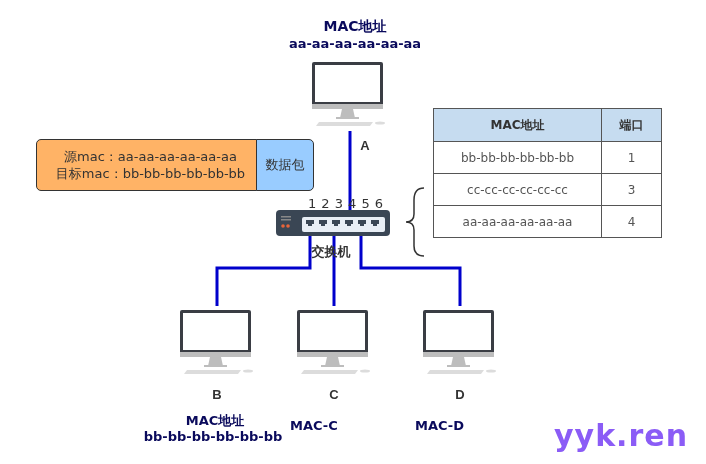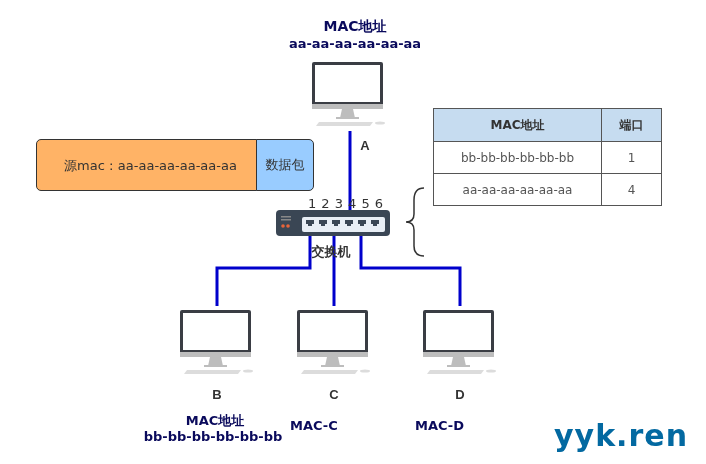--- a/index.html
+++ b/index.html
@@ -7,21 +7,21 @@
   .abs { position:absolute; }
   .navy { color:#0a0a5c; font-weight:bold; }
   .lbl { font-family:"Liberation Sans","DejaVu Sans",sans-serif; font-weight:bold; color:#333; font-size:13px; text-align:center; }
   .packet { left:36px; top:139px; width:221px; height:52px; background:#ffb366; border:1.5px solid #333; border-radius:5px 0 0 5px; box-sizing:border-box; display:flex; flex-direction:column; align-items:center; justify-content:center; font-size:13px; color:#333; line-height:17px;padding-left:8px; }
   .payload { left:256px; top:139px; width:58px; height:52px; background:#99ccff; border:1.5px solid #333; border-radius:0 5px 5px 0; box-sizing:border-box; display:flex; align-items:center; justify-content:center; font-size:13px; color:#333; }
   table.mac { border-collapse:collapse; position:absolute; left:433px; top:108px; width:229px; font-size:12px; color:#555; font-family:"DejaVu Sans",sans-serif; }
   table.mac th { background:#c6dcf0; color:#333; height:30px; font-weight:bold; border:1px solid #555; }
   table.mac td { height:29px; text-align:center; border:1px solid #555; border-top:1px solid #999; }
   table.mac th:first-child, table.mac td:first-child { width:165px; }
   table.mac { border:1.5px solid #333; }
-  .wm { right:18px; top:418px; font-family:"DejaVu Sans",sans-serif; font-size:30px; color:#0369a1; font-weight:bold; letter-spacing:1px; }
+  .wm { right:18px; top:418px; font-family:"DejaVu Sans",sans-serif; font-size:30px; color:#8b5cf6; font-weight:bold; letter-spacing:1px; }
 </style>
 </head>
 <body>
 
 <svg class="abs" style="left:0;top:0" width="706" height="464">
   <g stroke="#0000cc" stroke-width="3" fill="none">
     <line x1="350" y1="131" x2="350" y2="210"></line>
     <polyline points="310,236 310,268 217,268 217,306"></polyline>
     <line x1="334" y1="236" x2="334" y2="306"></line>
     <polyline points="361,236 361,268 460,268 460,306"></polyline>
@@ -39,20 +39,21 @@
   <rect x="2" y="44" width="71" height="5" fill="#bdbdbd"></rect>
   <polygon points="32,49 43,49 45,58 30,58" fill="#bdbdbd"></polygon>
   <rect x="26" y="57" width="23" height="2" fill="#bdbdbd"></rect>
   <polygon points="9,62 63,62 60,66 6,66" fill="#dcdcdc"></polygon>
   <ellipse cx="70" cy="63" rx="5" ry="1.5" fill="#dcdcdc"></ellipse>
 </svg>
 <div class="abs lbl" style="left:355px;top:138px;width:20px;">A</div>
 
 <div class="abs packet">
   <div>源mac：aa-aa-aa-aa-aa-aa</div>
+  <div>目标mac：bb-bb-bb-bb-bb-bb</div>
 </div>
 <div class="abs payload">数据包</div>
 
 <div class="abs" style="left:308px;top:196px;width:75px;display:flex;justify-content:space-between;font-size:13px;color:#333;">
   <span>1</span>
   <span>2</span>
   <span>3</span>
   <span>4</span>
   <span>5</span>
   <span>6</span>
@@ -79,20 +80,24 @@
   <thead>
     <tr>
       <th>MAC地址</th>
       <th>端口</th>
     </tr>
   </thead>
   <tbody>
     <tr>
       <td>bb-bb-bb-bb-bb-bb</td>
       <td>1</td>
+    </tr>
+    <tr>
+      <td>cc-cc-cc-cc-cc-cc</td>
+      <td>3</td>
     </tr>
     <tr>
       <td>aa-aa-aa-aa-aa-aa</td>
       <td>4</td>
     </tr>
   </tbody>
 </table>
 
 <svg class="abs" style="left:178px;top:308px" width="80" height="72">
   <rect x="2" y="2" width="71" height="46" rx="2" fill="#3a3d44"></rect>

